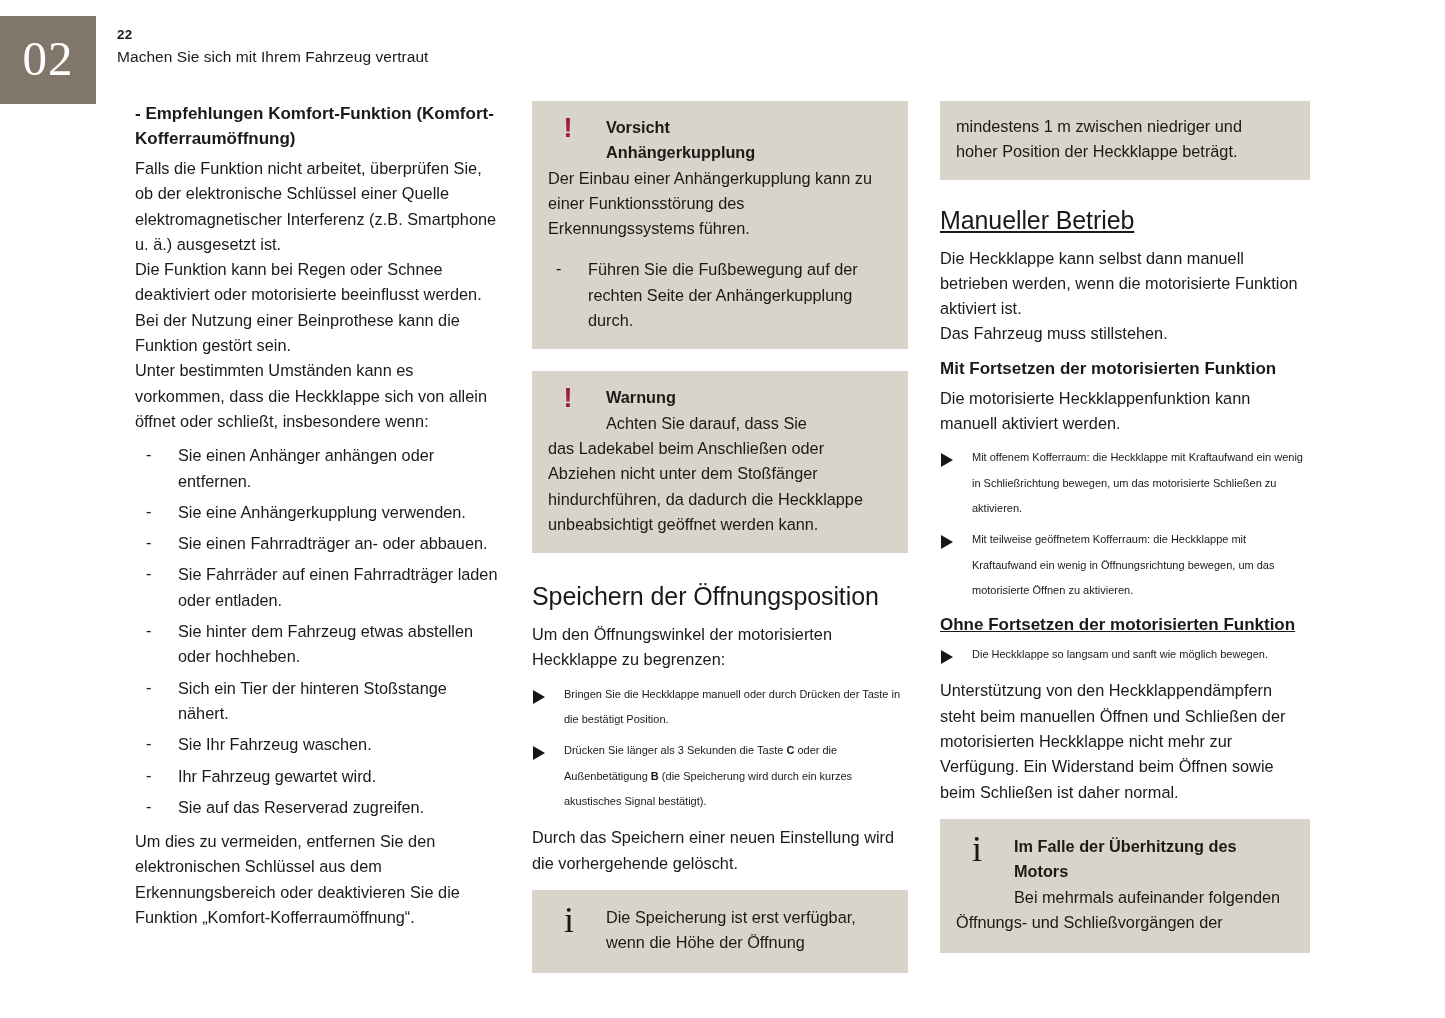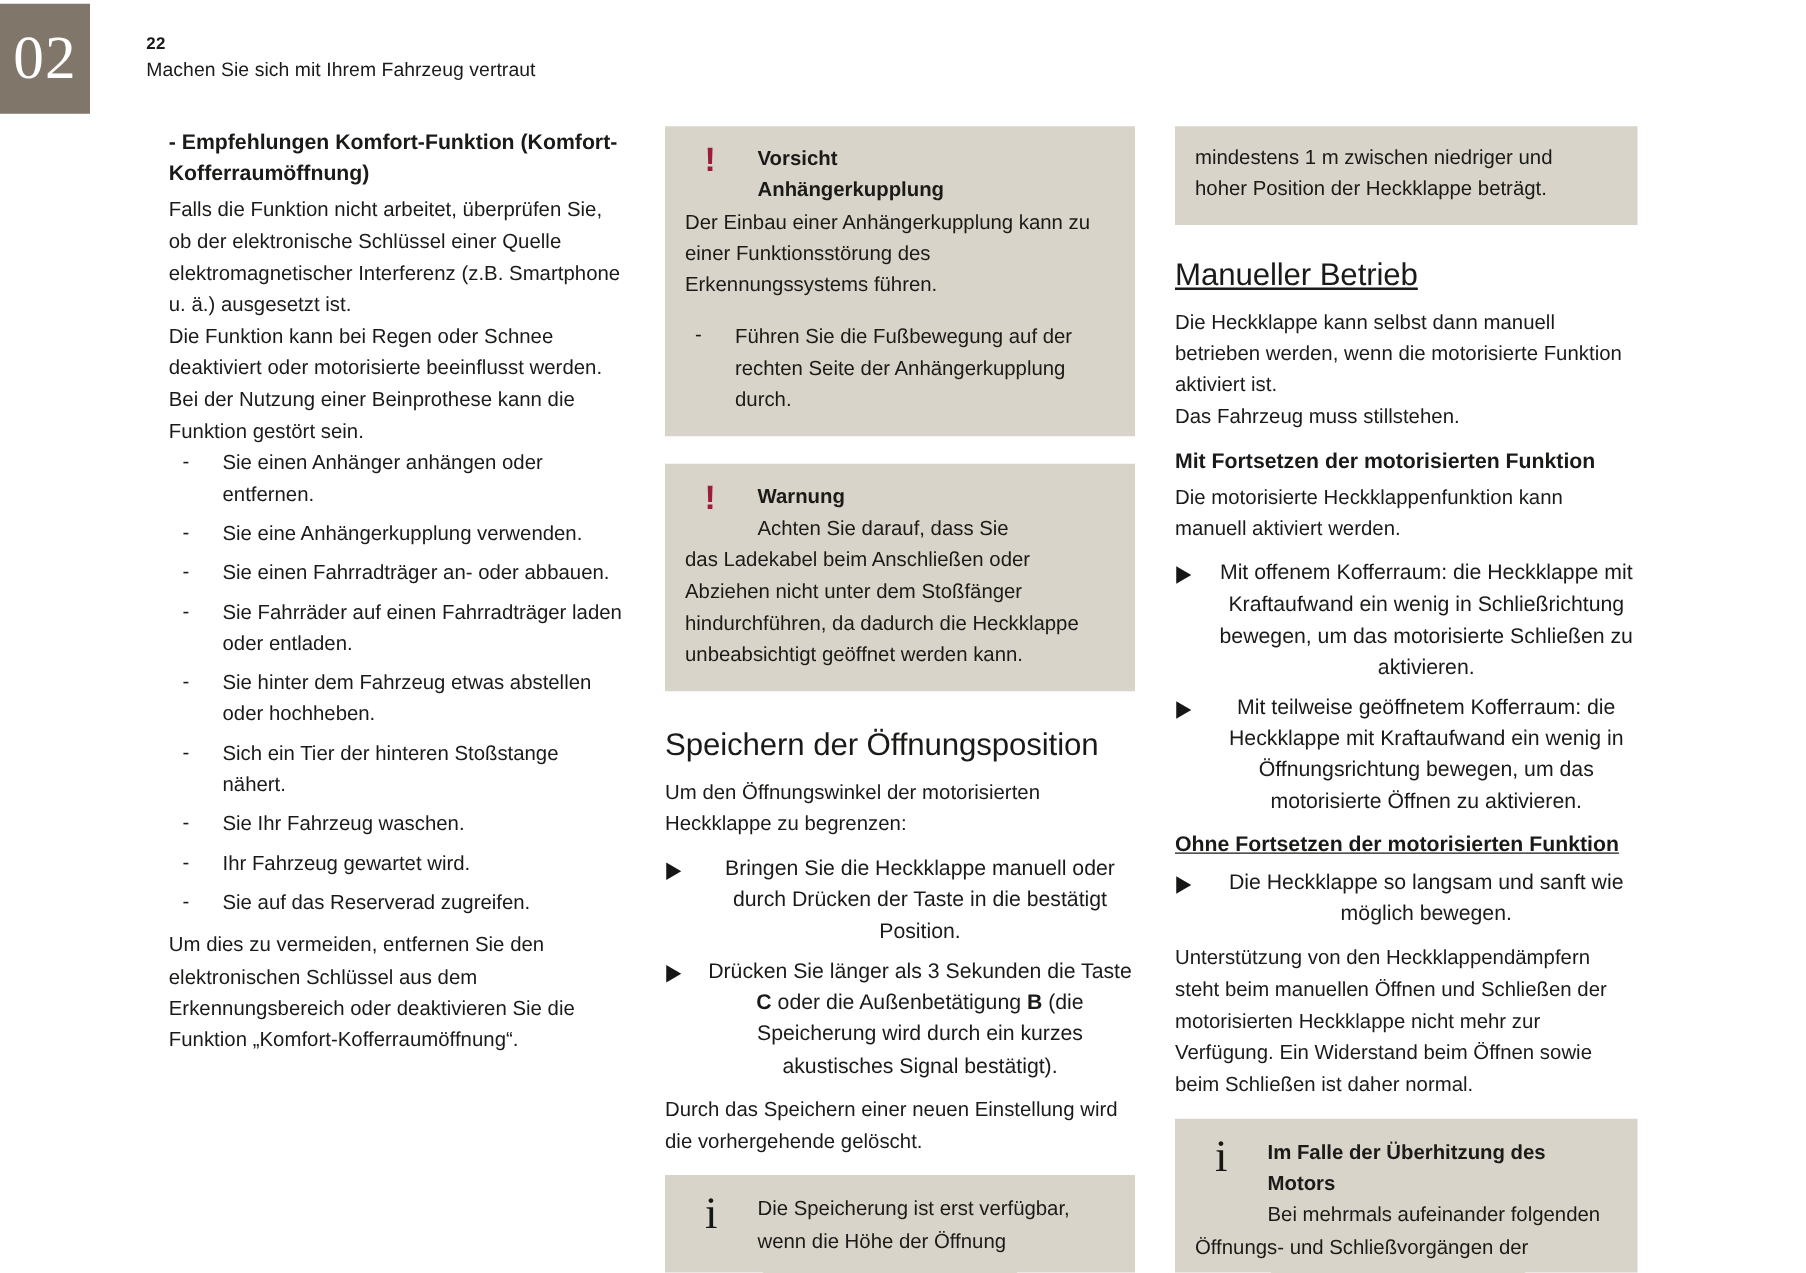--- a/index.html
+++ b/index.html
@@ -14,22 +14,22 @@
     overflow: hidden;
     font-family: "Liberation Sans", sans-serif;
     color: #1a1a18;
     -webkit-font-smoothing: antialiased;
   }
 
   
   .chapter-tab {
     position: absolute;
     left: 0;
-    top: 3px;
-    width: 72px;
+    top: 16px;
+    width: 96px;
     height: 88px;
     background: #80766a;
     display: flex;
     align-items: center;
     justify-content: center;
   }
   .chapter-tab .num {
     font-family: "Liberation Serif", serif;
     font-size: 49px;
     color: #ffffff;
@@ -114,24 +114,23 @@
     top: -1px;
     font-size: 16.3px;
   }
   ul.dash.inbox li { padding-left: 40px; margin-bottom: 0; }
   ul.dash.inbox li:before { left: 8px; }
 
   
   ul.tri li {
     position: relative;
     padding-left: 32px;
-    font-size: 17px;
+    font-size: 11px;
     line-height: 25.3px;
     margin-bottom: 6px;
-    text-align: center;
   }
   ul.tri li .tri-mark {
     position: absolute;
     left: 1px;
     top: 8px;
     width: 0;
     height: 0;
     border-left: 12px solid #161614;
     border-top: 7.5px solid transparent;
     border-bottom: 7.5px solid transparent;
@@ -202,20 +201,21 @@
   <div class="crumb">Machen Sie sich mit Ihrem Fahrzeug vertraut</div>
 </div>
 
 <div class="col col-1">
 
   <div class="h3 first">- Empfehlungen Komfort-Funktion (Komfort-Kofferraumöffnung)</div>
 
   <p class="body tight">Falls die Funktion nicht arbeitet, überprüfen Sie, ob der elektronische Schlüssel einer Quelle elektromagnetischer Interferenz (z.B. Smartphone u. ä.) ausgesetzt ist.</p>
   <p class="body tight">Die Funktion kann bei Regen oder Schnee deaktiviert oder motorisierte beeinflusst werden.</p>
   <p class="body tight">Bei der Nutzung einer Beinprothese kann die Funktion gestört sein.</p>
+  <p class="body">Unter bestimmten Umständen kann es vorkommen, dass die Heckklappe sich von allein öffnet oder schließt, insbesondere wenn:</p>
 
   <ul class="dash">
     <li>Sie einen Anhänger anhängen oder entfernen.</li>
     <li>Sie eine Anhängerkupplung verwenden.</li>
     <li>Sie einen Fahrradträger an- oder abbauen.</li>
     <li>Sie Fahrräder auf einen Fahrradträger laden oder entladen.</li>
     <li>Sie hinter dem Fahrzeug etwas abstellen oder hochheben.</li>
     <li>Sich ein Tier der hinteren Stoßstange nähert.</li>
     <li>Sie Ihr Fahrzeug waschen.</li>
     <li>Ihr Fahrzeug gewartet wird.</li>

